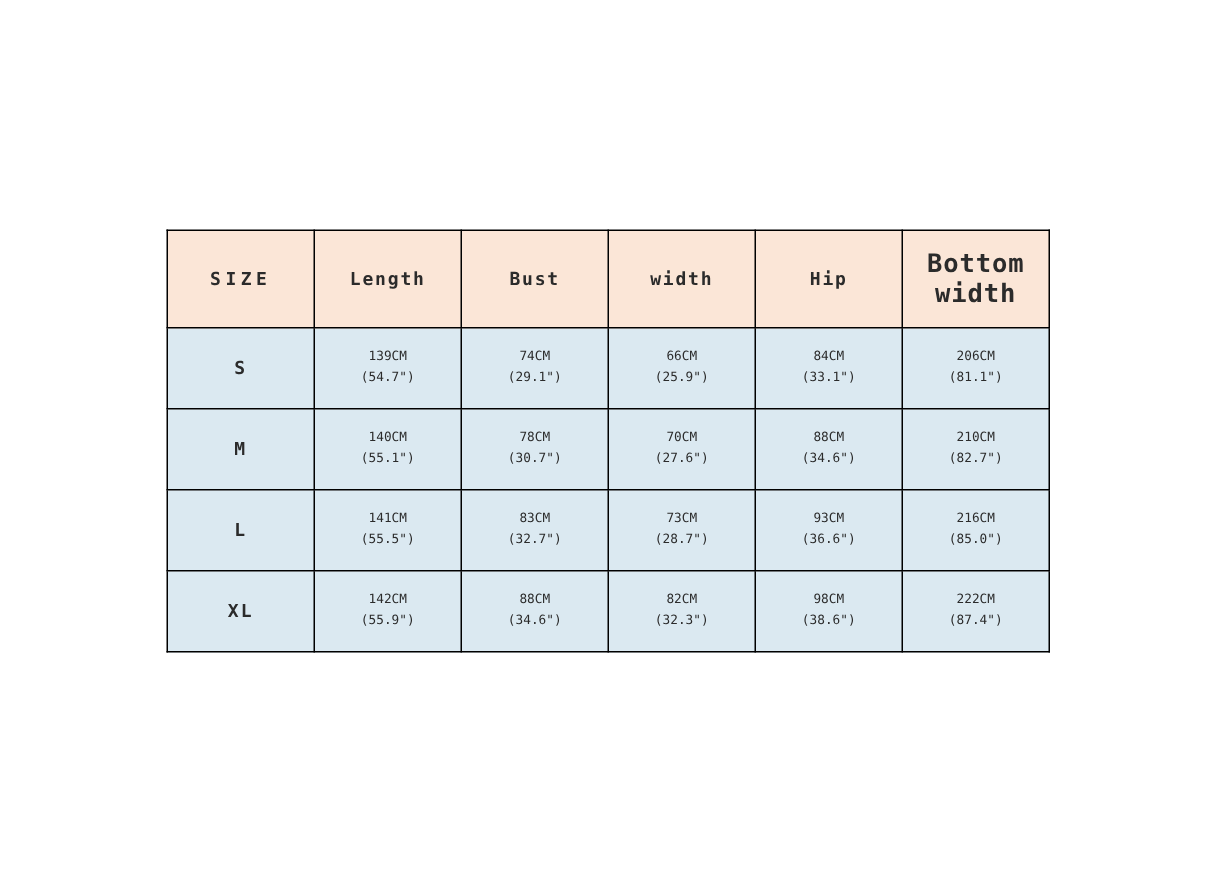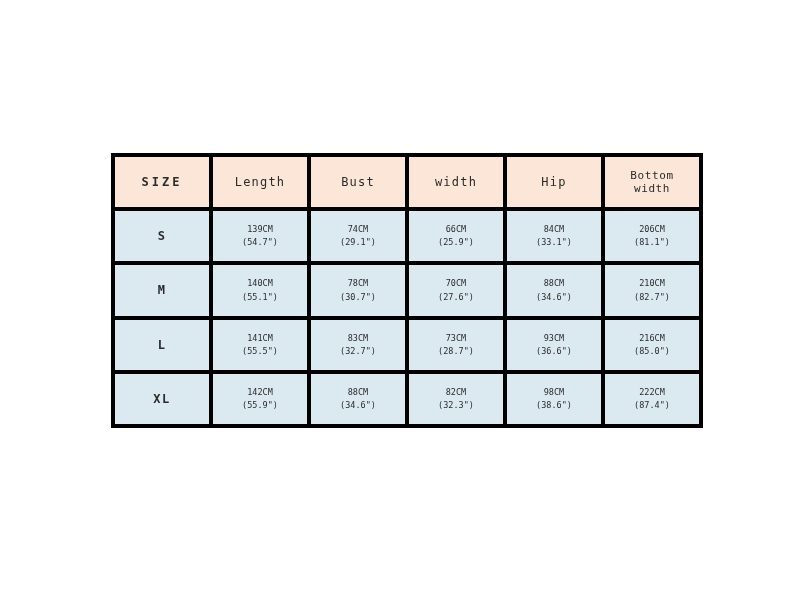--- a/index.html
+++ b/index.html
@@ -26,44 +26,44 @@
     position: absolute;
     left: 111px;
     top: 153px;
     width: 588px;
     border-collapse: collapse;
     table-layout: fixed;
   }
 
   .size-table td,
   .size-table th {
-    border: 4px solid #000000;
+    border: 1px solid #000000;
     text-align: center;
     vertical-align: middle;
     padding: 12px;
     height: 54px;
     box-sizing: border-box;
   }
 
   
   .size-table thead th {
     background: #fbe6d7;
     color: #2b2b2b;
-    font-weight: normal;
+    font-weight: bold;
     font-size: 12px;
     letter-spacing: 1.2px;
   }
   .size-table thead th.size-head {
     font-weight: bold;
     letter-spacing: 3px;
     font-size: 12px;
   }
   .size-table thead th.narrow-head {
     letter-spacing: 0.6px;
-    font-size: 11px;
+    font-size: 17px;
   }
 
   
   .size-table tbody td {
     background: #dbe9f1;
     color: #2b2b2b;
     font-size: 8.5px;
     line-height: 1.55;
   }
   .size-table tbody td.size-cell {

